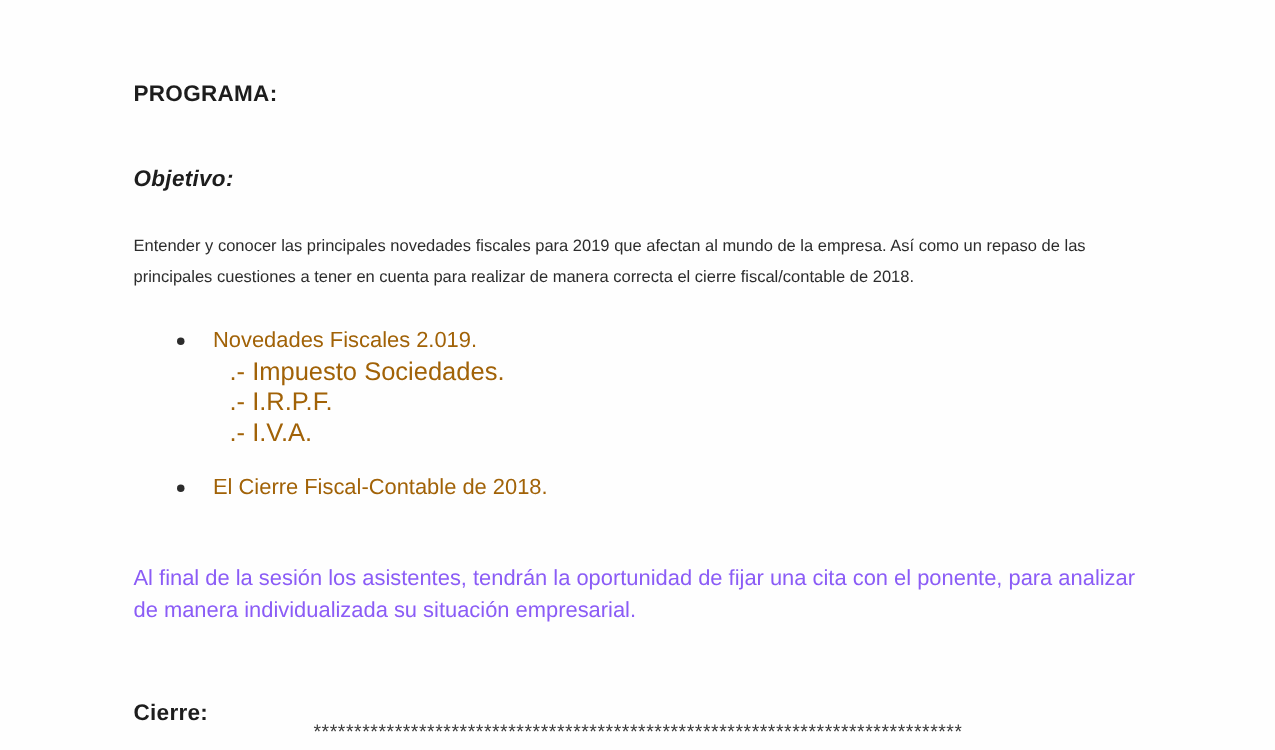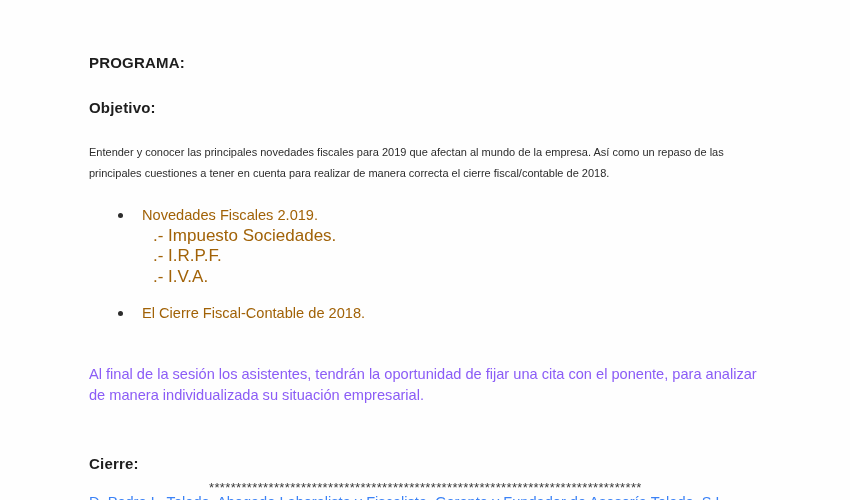--- a/index.html
+++ b/index.html
@@ -32,21 +32,21 @@
   }
 
   .heading {
     font-weight: bold;
     font-size: 15px;
     letter-spacing: 0.2px;
     color: #1d1d1d;
   }
 
   #programa-heading { margin-top: 42px; }
-  #objetivo-heading { margin-top: 28px; }
+  #objetivo-heading { margin-top: 40px; font-style: italic; }
 
   .body-text {
     font-size: 11px;
     line-height: 21px;
     margin-top: 26px;
     text-align: left;
     color: #2c2c2c;
   }
 
   .bullet-list {

